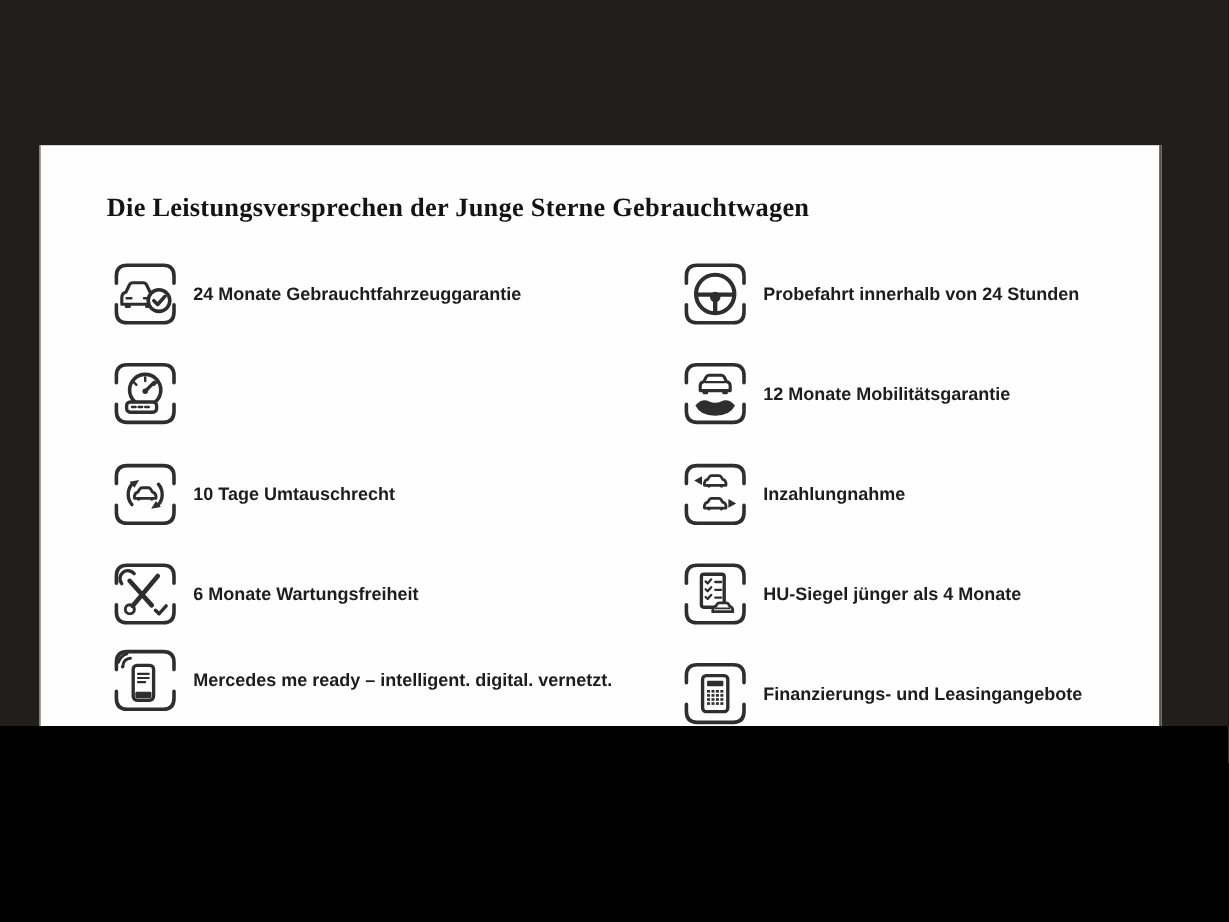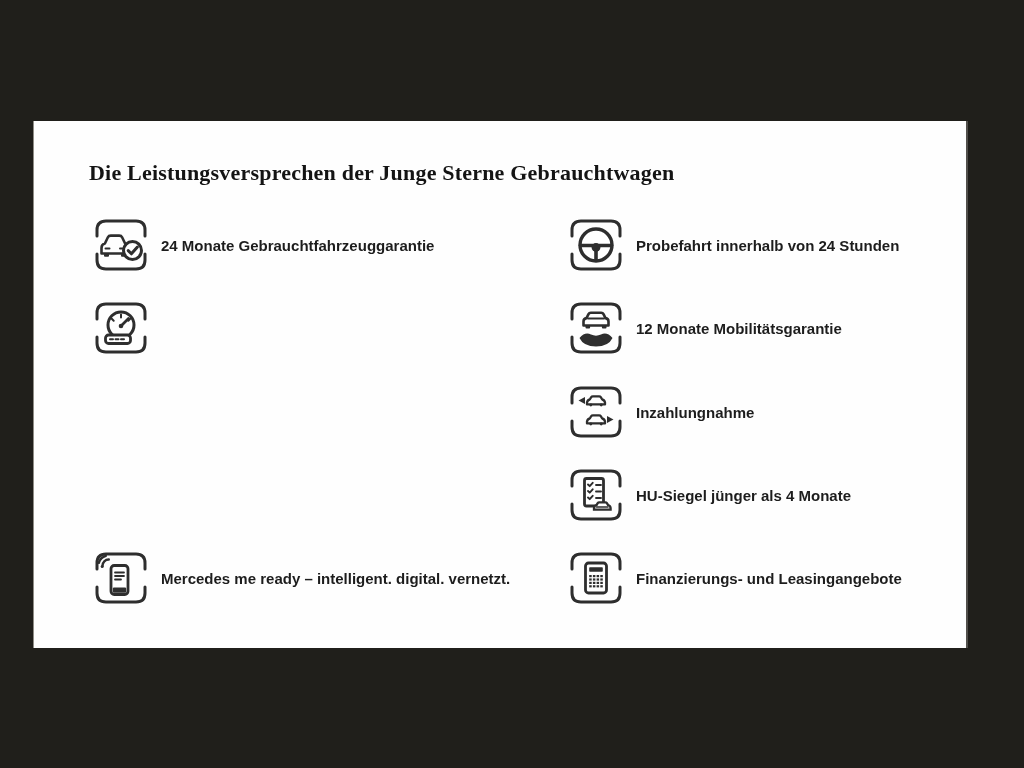--- a/index.html
+++ b/index.html
@@ -1,17 +1,17 @@
 <!DOCTYPE html>
 <html><head>
 <meta charset="utf-8">
 <style>
   html,body { margin:0; padding:0; background:#000; }
   .stage {
-    position:relative; width:1024px; height:768px;
+    position:relative; width:1024px; height:605px;
     background:#201f1b; overflow:hidden;
     font-family:"Liberation Sans", sans-serif;
   }
   .card {
     position:absolute; left:33px; top:121px;
     width:932px; height:527px;
     background:#fefefe;
     border-left:1px solid #8f8d86;
     border-right:2px solid #514f4b;
   }
@@ -67,23 +67,53 @@
           <circle class="w" cx="28" cy="25" r="13" stroke="#2e2e2e" stroke-width="3"></circle>
           <path class="s" stroke-width="2" d="M28 14.5 v3 M18.5 18.5 l2.2 2.2 M37.5 18.5 l-2.2 2.2"></path>
           <path class="s" stroke-width="2.8" d="M28 26 l7.5 -7.5"></path>
           <circle class="f" cx="28" cy="26" r="2.3"></circle>
           <rect class="w" x="12.5" y="35" width="25" height="8.5" rx="3" stroke="#2e2e2e" stroke-width="2.8"></rect>
           <path class="s" stroke-width="2" d="M17 39.2 h3 M22.5 39.2 h3 M28 39.2 h3"></path>
         </svg>
       </span>
     </div>
 
-
-
-    <div class="row" style="left:59px; top:429px;align-items:center;">
+    <div class="row" style="left:59px; top:263px;">
+      <span class="icon-wrap">
+        <svg class="icn" width="56" height="56" viewBox="0 0 56 56">
+          <path class="fr" d="M4 19 V13 Q4 4 13 4 H43 Q52 4 52 13 V19"></path>
+          <path class="fr" d="M52 37 V43 Q52 52 43 52 H13 Q4 52 4 43 V37"></path>
+          <path class="s" stroke-width="2.8" d="M17 36.5 A13 13 0 0 1 17 19.5"></path>
+          <path class="f" d="M15 17.5 l8 -1.5 l-4 6.5 z"></path>
+          <path class="s" stroke-width="2.8" d="M39 19.5 A13 13 0 0 1 39 36.5"></path>
+          <path class="f" d="M41 38.5 l-8 1.5 l4 -6.5 z"></path>
+          <path class="s" stroke-width="2.4" d="M19 29.5 q0.5 -3 3 -3.5 l1.5 -2.5 q0.6 -1 2 -1 h5 q1.4 0 2 1 l1.5 2.5 q2.5 0.5 3 3.5 v1.8 h-18 z"></path>
+          <circle class="f" cx="22.5" cy="31.8" r="1.5"></circle>
+          <circle class="f" cx="33.5" cy="31.8" r="1.5"></circle>
+        </svg>
+      </span>
+      <span class="label">10 Tage Umtauschrecht</span>
+    </div>
+
+    <div class="row" style="left:59px; top:346px;">
+      <span class="icon-wrap">
+        <svg class="icn" width="56" height="56" viewBox="0 0 56 56">
+          <path class="fr" d="M4 19 V13 Q4 4 13 4 H43 Q52 4 52 13 V19"></path>
+          <path class="fr" d="M52 37 V43 Q52 52 43 52 H13 Q4 52 4 43 V37"></path>
+          <path class="s" stroke-width="2.8" d="M8.5 19.5 A6.5 6.5 0 1 1 18.8 11"></path>
+          <path class="s" stroke-width="3.8" d="M15 17 L33.5 37.5"></path>
+          <path class="s" stroke-width="3.8" d="M38.5 13 L17.5 38"></path>
+          <circle class="s" stroke-width="2.4" cx="15.2" cy="40.8" r="3.8"></circle>
+          <path class="s" stroke-width="2.8" d="M36.5 41.5 l3 3 l6 -6.6"></path>
+        </svg>
+      </span>
+      <span class="label">6 Monate Wartungsfreiheit</span>
+    </div>
+
+    <div class="row" style="left:59px; top:418px;align-items:center;">
       <span class="icon-wrap">
         <svg class="icn" width="56" height="56" viewBox="0 0 56 56">
           <path class="fr" d="M4 19 V13 Q4 4 13 4 H43 Q52 4 52 13 V19"></path>
           <path class="fr" d="M52 37 V43 Q52 52 43 52 H13 Q4 52 4 43 V37"></path>
           <rect class="w" x="18" y="15.5" width="17" height="29" rx="3.2" stroke="#2e2e2e" stroke-width="2.8"></rect>
           <rect class="f" x="19.8" y="37.5" width="13.4" height="5.2" rx="1.2"></rect>
           <path class="s" stroke-width="1.8" d="M22 22.5 h9 M22 26 h9 M22 29.5 h6"></path>
           <path class="s" stroke-width="2.4" d="M9.5 15.8 A6.2 6.2 0 0 1 15.8 9.5"></path>
           <path class="s" stroke-width="2.4" d="M5.8 12.8 A10.4 10.4 0 0 1 12.8 5.8"></path>
           <circle class="f" cx="9.2" cy="16.6" r="1.5"></circle>

